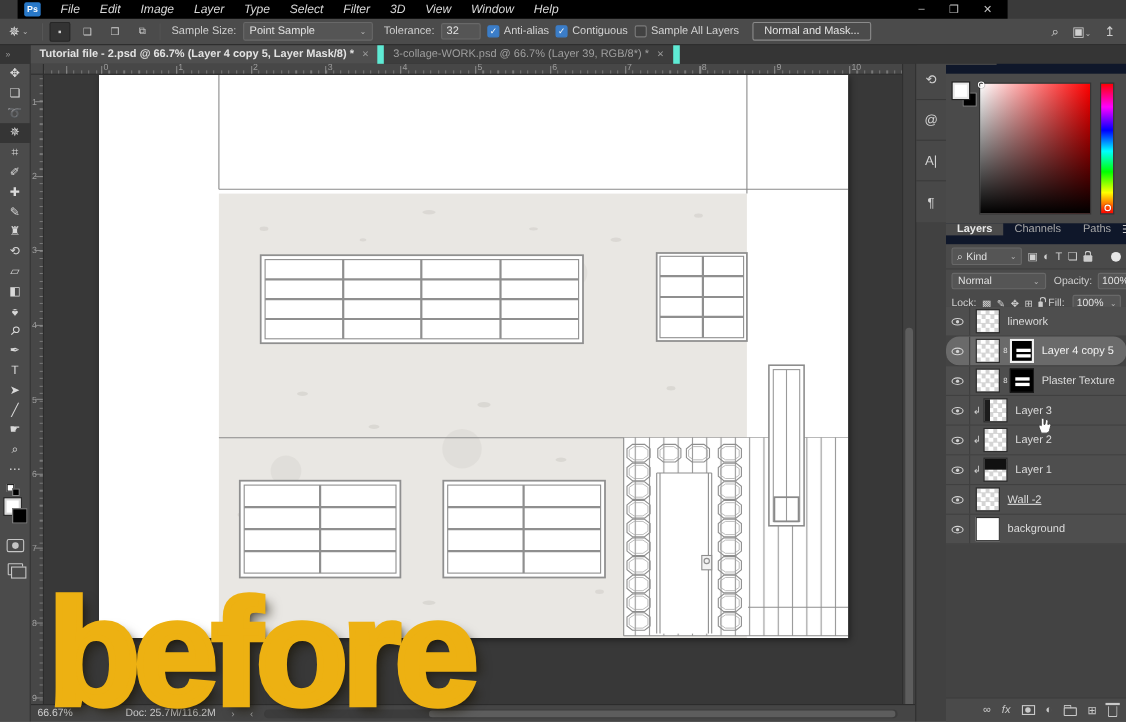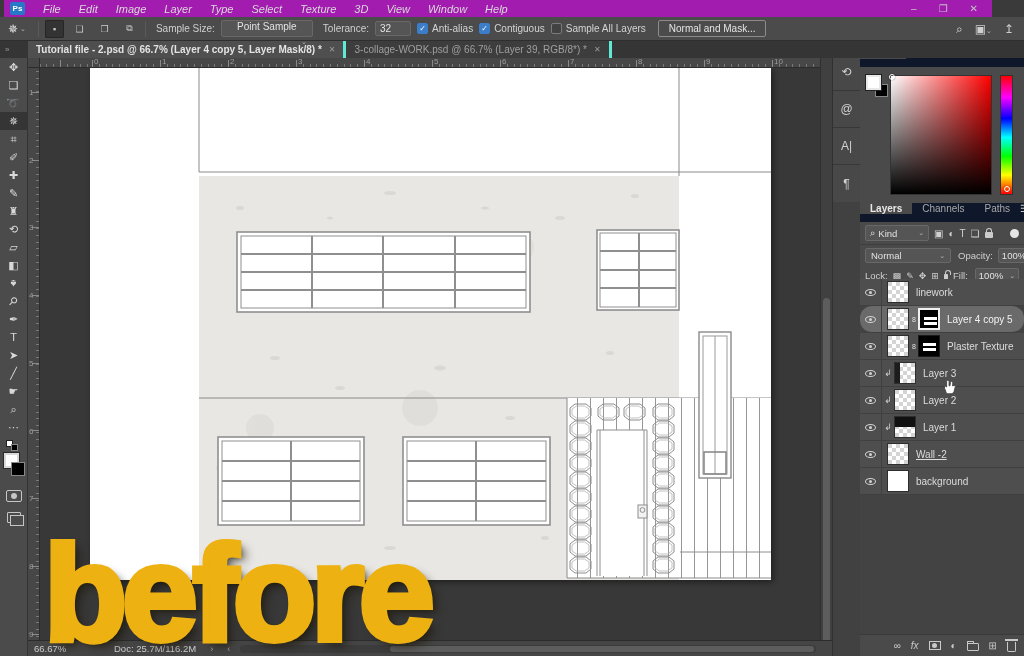--- a/index.html
+++ b/index.html
@@ -1,19 +1,19 @@
 <!DOCTYPE html>
 <html><head>
 <meta charset="utf-8">
 <style>
   *{margin:0;padding:0;box-sizing:border-box;font-family:"Liberation Sans",sans-serif;}
   html,body{width:1024px;height:656px;overflow:hidden;background:#3a3a3a;position:relative;color:#d6d6d6;}
   .abs{position:absolute;}
   
-  .menubar{left:4px;top:0;width:988px;height:17px;background:#a21caf;display:flex;align-items:center;font-size:11px;z-index:40;}
+  .menubar{left:16px;top:0;width:900px;height:17px;background:#000000;display:flex;align-items:center;font-size:11px;z-index:40;}
   .pslogo{width:15px;height:13px;background:#2878c8;color:#fff;font-size:8px;font-weight:bold;display:flex;align-items:center;justify-content:center;border-radius:2px;margin:0 9px 0 6px;}
   .menuitem{padding:0 9px;color:#d9d9d9;cursor:default;font-style:italic;}
   .winctl{margin-left:auto;display:flex;gap:22px;padding-right:14px;color:#c2c2c2;font-size:10px;}
   
   .optbar{left:0;top:17px;width:1024px;height:24px;background:#4b4b4b;border-bottom:1px solid #2e2e2e;display:flex;align-items:center;font-size:10px;gap:6px;z-index:39;}
   .toolpreview{display:flex;align-items:center;gap:2px;padding:0 6px 0 8px;color:#e5e5e5;font-size:12px;}
   .caret{font-size:7px;color:#b5b5b5;}
   .vsep{width:1px;height:16px;background:#3a3a3a;border-right:1px solid #5a5a5a;}
   .modebtn{width:19px;height:18px;display:flex;align-items:center;justify-content:center;color:#cfcfcf;font-size:9px;border-radius:2px;}
   .modebtn.active{background:#333;box-shadow:inset 0 0 0 1px #262626;}
@@ -22,21 +22,21 @@
   .dd .caret{margin-left:auto;}
   .tolinput{width:36px;height:15px;background:#555;border:1px solid #686868;border-radius:2px;color:#e2e2e2;font-size:10px;padding:0 4px;}
   .cb{display:flex;align-items:center;gap:4px;color:#d3d3d3;}
   .cbbox{width:11px;height:11px;border:1px solid #7b7b7b;border-radius:2px;background:#424242;display:flex;align-items:center;justify-content:center;font-size:8px;color:#fff;}
   .cbbox.on{background:#3b7dc8;border-color:#3b7dc8;}
   .sambtn{border:1px solid #8b8b8b;border-radius:2px;height:17px;padding:0 10px;display:flex;align-items:center;color:#e5e5e5;margin-left:6px;}
   .optright{margin-left:auto;display:flex;align-items:center;gap:12px;padding-right:10px;color:#cfcfcf;font-size:12px;}
   
   .tabbar{left:0;top:41px;width:1024px;height:17px;background:#353535;display:flex;align-items:stretch;font-size:10px;z-index:38;}
   .tbchevron{width:28px;display:flex;align-items:center;justify-content:flex-start;padding-left:5px;color:#9a9a9a;font-size:8px;}
-  .doctab{display:flex;align-items:center;gap:7px;padding:0 8px;border-right:3px solid #5eead4;color:#9f9f9f;background:#3d3d3d;white-space:nowrap;}
+  .doctab{display:flex;align-items:center;gap:7px;padding:0 8px;border-right:6px solid #5eead4;color:#9f9f9f;background:#3d3d3d;white-space:nowrap;}
   .doctab.active{background:#4f4f4f;color:#e3e3e3;}
   .tabclose{font-size:8px;color:#9a9a9a;}
   
   .toolbar{left:0;top:58px;width:28px;height:598px;background:#4b4b4b;border-right:1px solid #333;display:flex;flex-direction:column;align-items:center;z-index:30;}
   .tool{width:28px;height:18px;display:flex;align-items:center;justify-content:center;color:#d9d9d9;font-size:11px;line-height:1;}
   .tool.selected{background:#353535;}
   .tool .flipv{display:inline-block;transform:scaleY(-1);}
   .tool .rot45{display:inline-block;transform:rotate(45deg);}
   .miniswap{width:28px;height:14px;position:relative;margin-top:2px;}
   .miniswap .f{position:absolute;left:6px;top:2px;width:7px;height:7px;background:#fff;border:1px solid #222;}
@@ -139,21 +139,21 @@
 <body>
 
 <div class="abs menubar">
   <div class="pslogo">Ps</div>
   <span class="menuitem">File</span>
   <span class="menuitem">Edit</span>
   <span class="menuitem">Image</span>
   <span class="menuitem">Layer</span>
   <span class="menuitem">Type</span>
   <span class="menuitem">Select</span>
-  <span class="menuitem">Texture</span>
+  <span class="menuitem">Filter</span>
   <span class="menuitem">3D</span>
   <span class="menuitem">View</span>
   <span class="menuitem">Window</span>
   <span class="menuitem">Help</span>
   <div class="winctl">
     <span>–</span>
     <span>❐</span>
     <span>✕</span>
   </div>
 </div>
@@ -163,21 +163,21 @@
     <span>✵</span>
     <span class="caret">⌄</span>
   </div>
   <div class="vsep"></div>
   <span class="modebtn active">▪</span>
   <span class="modebtn">❑</span>
   <span class="modebtn">❒</span>
   <span class="modebtn">⧉</span>
   <div class="vsep"></div>
   <span class="optlabel">Sample Size:</span>
-  <div class="dd" style="width:92px;flex-direction:column;">
+  <div class="dd" style="width:118px;">
     <span>Point Sample</span>
     <span class="caret">⌄</span>
   </div>
   <span class="optlabel">Tolerance:</span>
   <input class="tolinput" value="32" style="">
   <div class="cb">
     <span class="cbbox on">✓</span>
     <span>Anti-alias</span>
   </div>
   <div class="cb">

